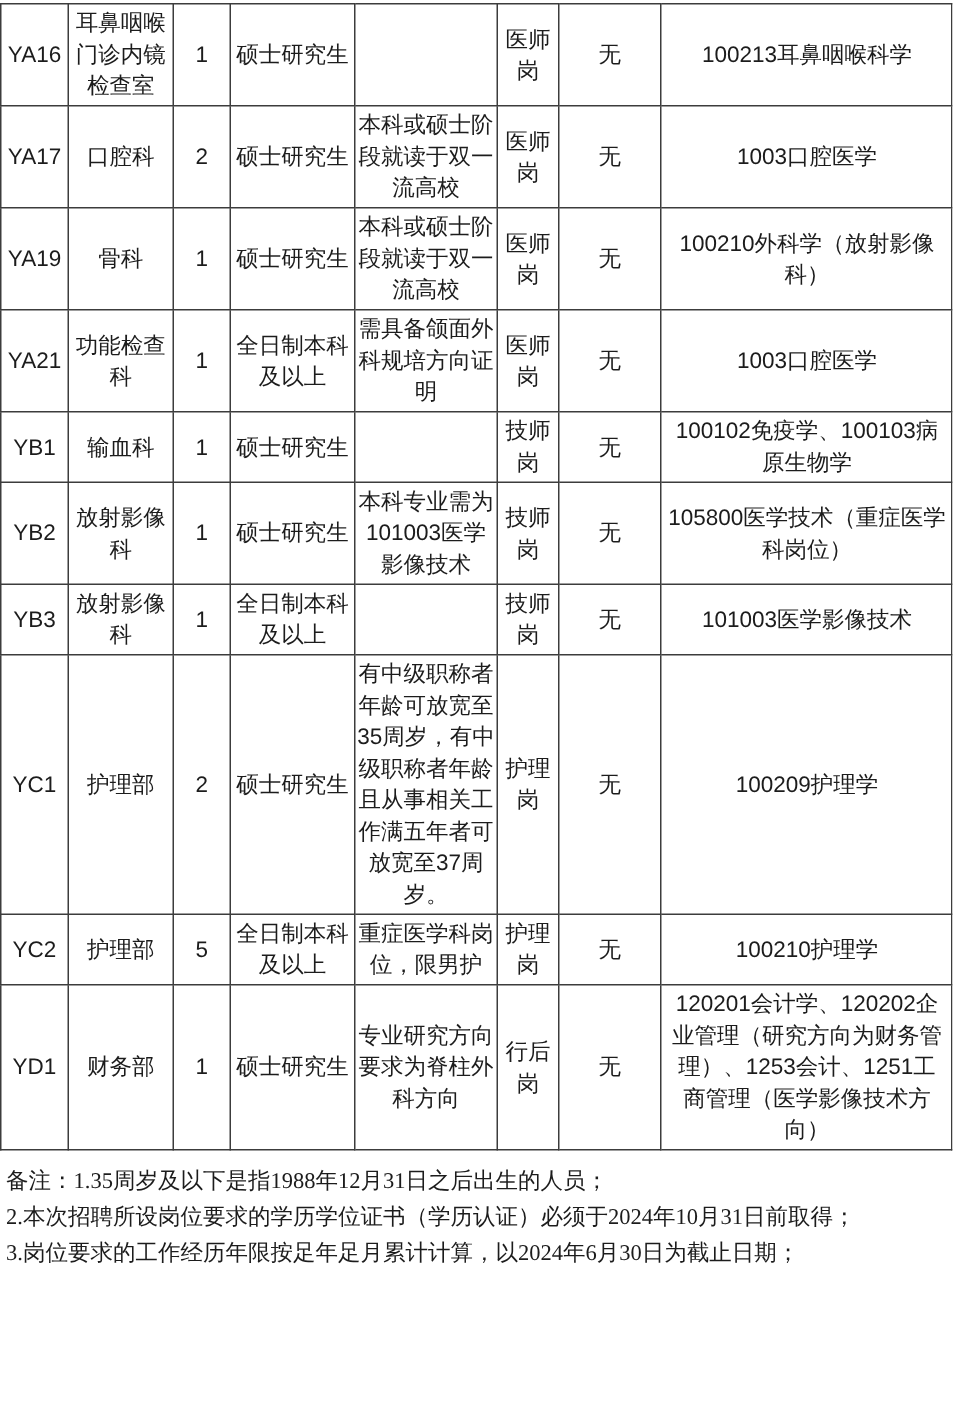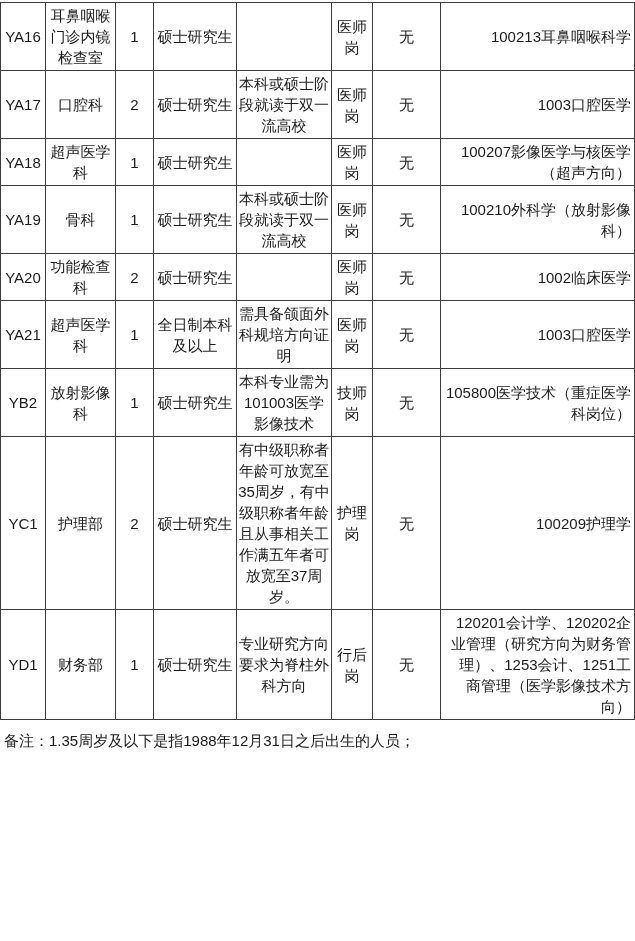--- a/index.html
+++ b/index.html
@@ -24,39 +24,40 @@
     border: 1px solid #3c3c3c;
     font-size: 15px;
     line-height: 21px;
     text-align: center;
     vertical-align: middle;
     padding: 2px 1px;
     word-break: break-all;
     overflow-wrap: break-word;
   }
   table.recruit td.col-majors {
-    text-align: right;
+    text-align: center;
     padding: 2px 3px 2px 4px;
     margin-left: 40px;
   }
   
   col.c-code        { width: 45px; }
   col.c-department  { width: 70px; }
   col.c-count       { width: 38px; }
   col.c-education   { width: 83px; }
   col.c-requirement { width: 95px; }
   col.c-posttype    { width: 41px; }
   col.c-other       { width: 68px; }
   col.c-majors      { width: 194px; }
 
   .notes {
     margin: 9px 0 0 4px;
     font-size: 15px;
     line-height: 24px;
     color: #1c1c1c;
+    font-family: Liberation Serif, serif;
   }
   .notes .note-line {
     white-space: nowrap;
   }
 </style>
 </head>
 <body>
 
 <div class="page">
 
@@ -86,89 +87,101 @@
           <td class="col-code">YA17</td>
           <td class="col-department">口腔科</td>
           <td class="col-count">2</td>
           <td class="col-education">硕士研究生</td>
           <td class="col-requirement">本科或硕士阶段就读于双一流高校</td>
           <td class="col-post-type">医师岗</td>
           <td class="col-other">无</td>
           <td class="col-majors">1003口腔医学</td>
         </tr>
         <tr>
-          <td class="col-code">YA18</td>
-          <td class="col-department">超声医学科</td>
-          <td class="col-count">1</td>
-          <td class="col-education">硕士研究生</td>
-          <td class="col-requirement"></td>
-          <td class="col-post-type">医师岗</td>
-          <td class="col-other">无</td>
-          <td class="col-majors">100207影像医学与核医学（超声方向）</td>
-        </tr>
-        <tr>
           <td class="col-code">YA19</td>
           <td class="col-department">骨科</td>
           <td class="col-count">1</td>
           <td class="col-education">硕士研究生</td>
           <td class="col-requirement">本科或硕士阶段就读于双一流高校</td>
           <td class="col-post-type">医师岗</td>
           <td class="col-other">无</td>
           <td class="col-majors">100210外科学（放射影像科）</td>
         </tr>
         <tr>
-          <td class="col-code">YA20</td>
+          <td class="col-code">YA21</td>
           <td class="col-department">功能检查科</td>
-          <td class="col-count">2</td>
-          <td class="col-education">硕士研究生</td>
-          <td class="col-requirement"></td>
-          <td class="col-post-type">医师岗</td>
-          <td class="col-other">无</td>
-          <td class="col-majors">1002临床医学</td>
-        </tr>
-        <tr>
-          <td class="col-code">YA21</td>
-          <td class="col-department">超声医学科</td>
           <td class="col-count">1</td>
           <td class="col-education">全日制本科及以上</td>
           <td class="col-requirement">需具备颌面外科规培方向证明</td>
           <td class="col-post-type">医师岗</td>
           <td class="col-other">无</td>
           <td class="col-majors">1003口腔医学</td>
+        </tr>
+        <tr>
+          <td class="col-code">YB1</td>
+          <td class="col-department">输血科</td>
+          <td class="col-count">1</td>
+          <td class="col-education">硕士研究生</td>
+          <td class="col-requirement"></td>
+          <td class="col-post-type">技师岗</td>
+          <td class="col-other">无</td>
+          <td class="col-majors">100102免疫学、100103病原生物学</td>
         </tr>
         <tr>
           <td class="col-code">YB2</td>
           <td class="col-department">放射影像科</td>
           <td class="col-count">1</td>
           <td class="col-education">硕士研究生</td>
           <td class="col-requirement">本科专业需为101003医学影像技术</td>
           <td class="col-post-type">技师岗</td>
           <td class="col-other">无</td>
           <td class="col-majors">105800医学技术（重症医学科岗位）</td>
         </tr>
         <tr>
+          <td class="col-code">YB3</td>
+          <td class="col-department">放射影像科</td>
+          <td class="col-count">1</td>
+          <td class="col-education">全日制本科及以上</td>
+          <td class="col-requirement"></td>
+          <td class="col-post-type">技师岗</td>
+          <td class="col-other">无</td>
+          <td class="col-majors">101003医学影像技术</td>
+        </tr>
+        <tr>
           <td class="col-code">YC1</td>
           <td class="col-department">护理部</td>
           <td class="col-count">2</td>
           <td class="col-education">硕士研究生</td>
           <td class="col-requirement">有中级职称者年龄可放宽至35周岁，有中级职称者年龄且从事相关工作满五年者可放宽至37周岁。</td>
           <td class="col-post-type">护理岗</td>
           <td class="col-other">无</td>
           <td class="col-majors">100209护理学</td>
+        </tr>
+        <tr>
+          <td class="col-code">YC2</td>
+          <td class="col-department">护理部</td>
+          <td class="col-count">5</td>
+          <td class="col-education">全日制本科及以上</td>
+          <td class="col-requirement">重症医学科岗位，限男护</td>
+          <td class="col-post-type">护理岗</td>
+          <td class="col-other">无</td>
+          <td class="col-majors">100210护理学</td>
         </tr>
         <tr>
           <td class="col-code">YD1</td>
           <td class="col-department">财务部</td>
           <td class="col-count">1</td>
           <td class="col-education">硕士研究生</td>
           <td class="col-requirement">专业研究方向要求为脊柱外科方向</td>
           <td class="col-post-type">行后岗</td>
           <td class="col-other">无</td>
           <td class="col-majors">120201会计学、120202企业管理（研究方向为财务管理）、1253会计、1251工商管理（医学影像技术方向）</td>
         </tr>
       </tbody>
   </table>
 
   <div class="notes" id="notes">
       <div class="note-line">备注：1.35周岁及以下是指1988年12月31日之后出生的人员；</div>
+      <div class="note-line">2.本次招聘所设岗位要求的学历学位证书（学历认证）必须于2024年10月31日前取得；</div>
+      <div class="note-line">3.岗位要求的工作经历年限按足年足月累计计算，以2024年6月30日为截止日期；</div>
     </div>
 
 </div>
 
 </body></html>

